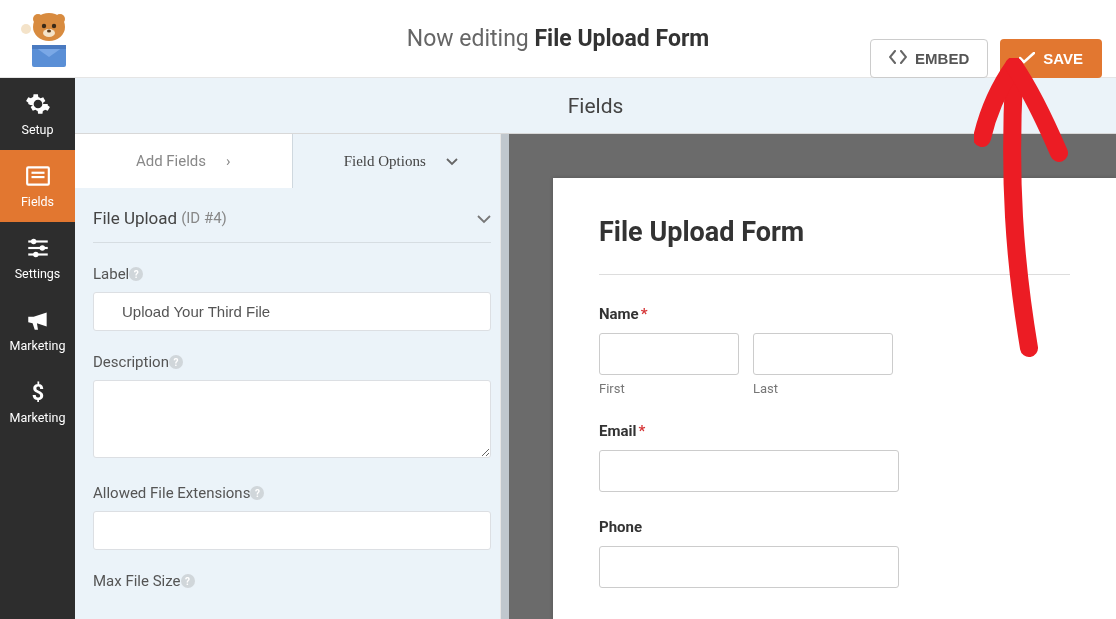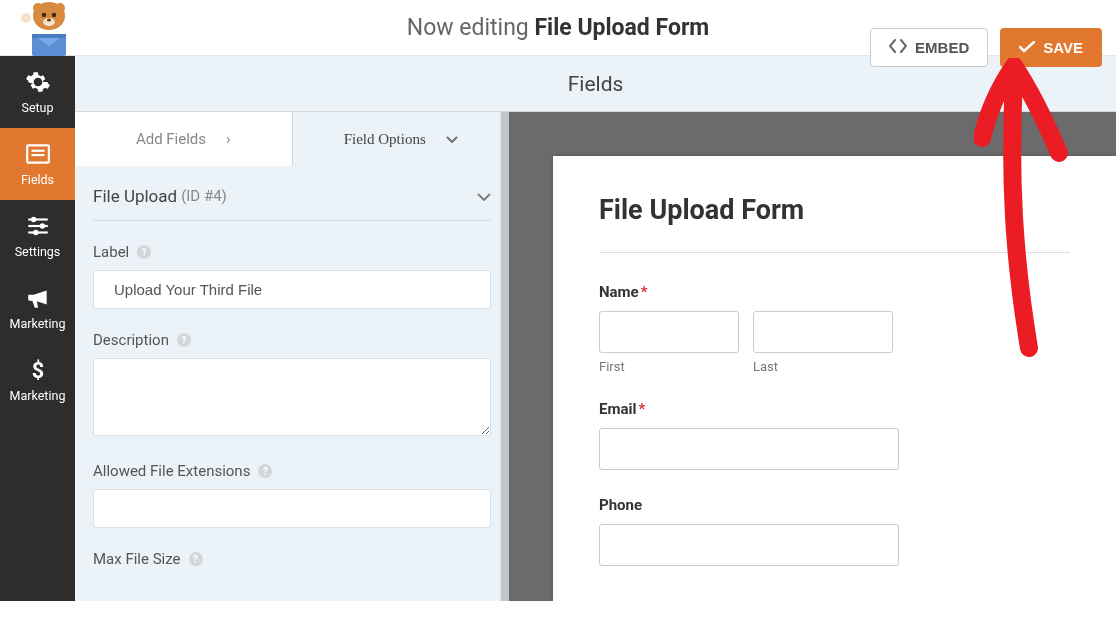--- a/index.html
+++ b/index.html
@@ -1,18 +1,18 @@
 <!DOCTYPE html>
 <html><head>
   <meta charset="utf-8">
   <style>
     * { box-sizing: border-box; margin: 0; padding: 0; }
     body { font-family: -apple-system, "Segoe UI", Roboto, Arial, sans-serif; width: 1116px; height: 619px; overflow: hidden; background: #fff; position: relative; }
     
-    .topbar { height: 56px; display: flex; align-items: center; padding: 0 14px; border-bottom: 1px solid #e5e5e5; background: #fff; position: relative; }
+    .topbar { height: 78px; display: flex; align-items: center; padding: 0 14px; border-bottom: 1px solid #e5e5e5; background: #fff; position: relative; }
     .logo { width: 70px; height: 60px; display: flex; align-items: center; justify-content: center; }
     .editing-title { position: absolute; left: 50%; transform: translateX(-50%); font-size: 23px; color: #444; }
     .editing-title .prefix { font-weight: 400; color: #666; }
     .editing-title .formname { font-weight: 700; color: #333; }
     .top-actions { margin-left: auto; display: flex; gap: 12px; }
     .btn { display: inline-flex; align-items: center; gap: 8px; padding: 10px 18px; border-radius: 4px; font-size: 15px; font-weight: 600; cursor: pointer; border: 1px solid transparent; margin-top: 40px; }
     .btn-embed { background: #fff; border-color: #ccc; color: #555; }
     .btn-save { background: #e27730; color: #fff; }
     
     .main { display: flex; height: 545px; }
@@ -31,23 +31,23 @@
     .ptab { flex: 1; display: flex; align-items: center; justify-content: center; gap: 20px; font-size: 15px; color: #666; cursor: pointer; }
     .ptab.first { background: #fff; border-right: 1px solid #cfd8df; color: #888; }
     .ptab.second { background: #ebf3f9; color: #444; font-family: Liberation Serif, serif; }
     
     .opts { padding: 0 18px 20px 18px; overflow: hidden; }
     .opt-header { display: flex; align-items: center; padding: 20px 0 14px 0; border-bottom: 1px solid #d6dde2; cursor: pointer; }
     .opt-title { font-size: 17px; color: #444; }
     .opt-id { font-size: 15px; color: #888; margin-left: 4px; }
     .chev { margin-left: auto; color: #777; }
     .opt-row { padding-top: 22px; }
-    .opt-label { font-size: 15px; color: #555; display: flex; align-items: center; gap: 8px; margin-bottom: 9px; }
+    .opt-label { font-size: 15px; color: #555; display: flex; align-items: center; margin-bottom: 9px; }
     .help { width: 14px; height: 14px; border-radius: 50%; background: #d0d6da; color: #fff; font-size: 10px; display: inline-flex; align-items: center; justify-content: center; font-weight: bold; }
-    .tinput { width: 100%; border: 1px solid #dcdfe3; border-radius: 3px; padding: 10px 20px; font-size: 15px; color: #555; background: #fff; }
+    .tinput { width: 100%; border: 1px solid #dcdfe3; border-radius: 3px; padding: 10px 28px; font-size: 15px; color: #555; background: #fff; }
     .tarea { width: 100%; border: 1px solid #dcdfe3; border-radius: 3px; height: 78px; background: #fff; resize: both; }
     
     .preview-wrap { flex: 1; padding: 44px 0 0 44px; background: #6b6b6b; overflow: hidden; }
     .preview { background: #fff; padding: 38px 46px; height: 100%; box-shadow: 0 0 4px rgba(0,0,0,.2); }
     .preview h2 { font-size: 27px; font-weight: 700; color: #333; margin-bottom: 26px; }
     .preview hr { border: none; border-top: 1px solid #ddd; margin-bottom: 30px; }
     .frow { margin-bottom: 26px; }
     .flabel { font-size: 15px; font-weight: 700; color: #333; margin-bottom: 10px; display: block; }
     .req { color: #d63638; margin-left: 2px; }
     .name-pair { display: flex; gap: 14px; }

